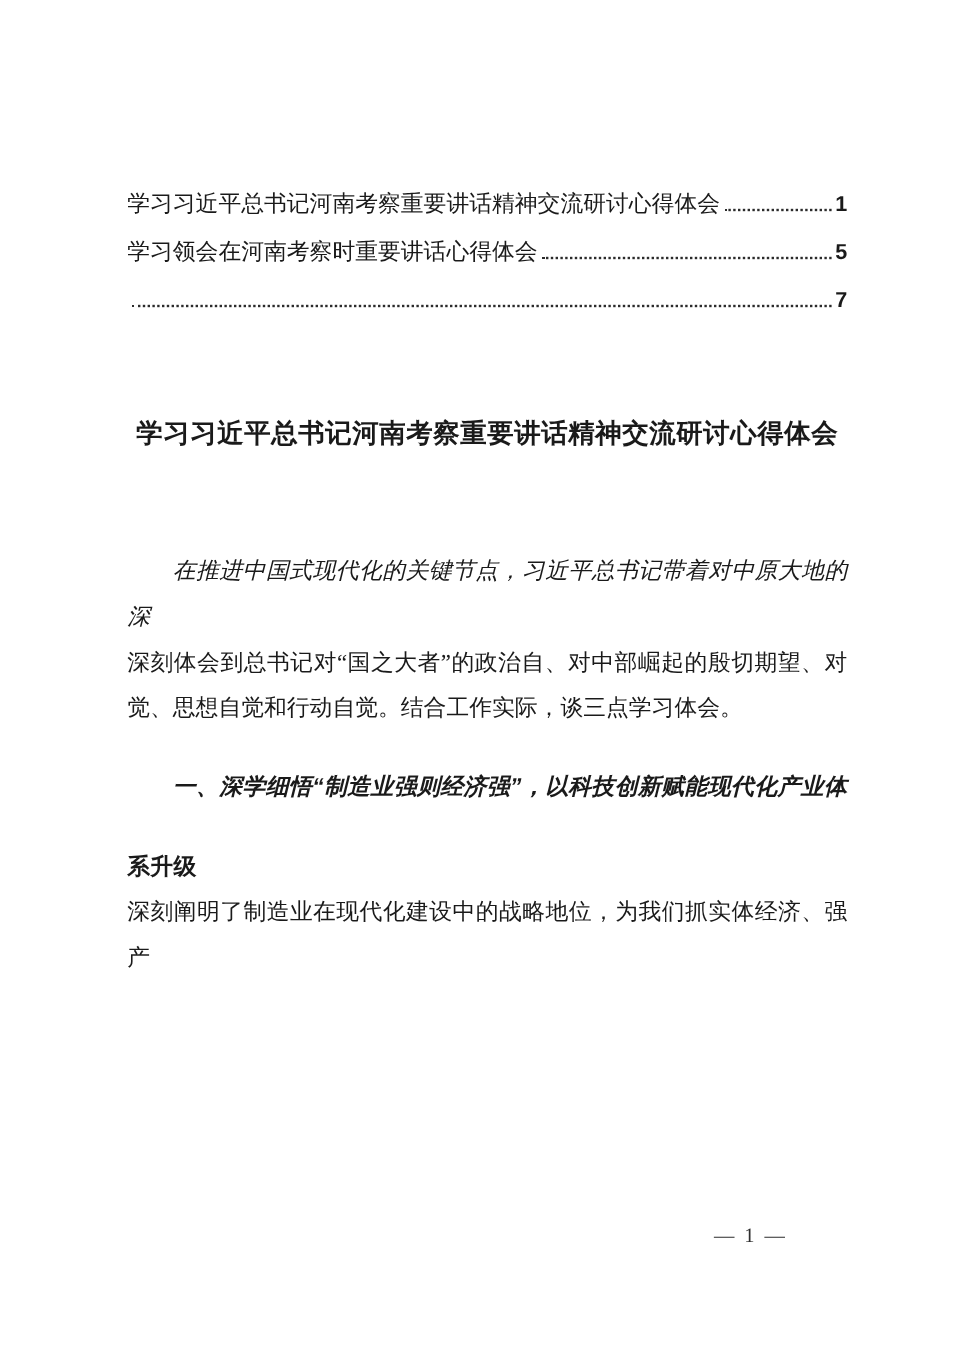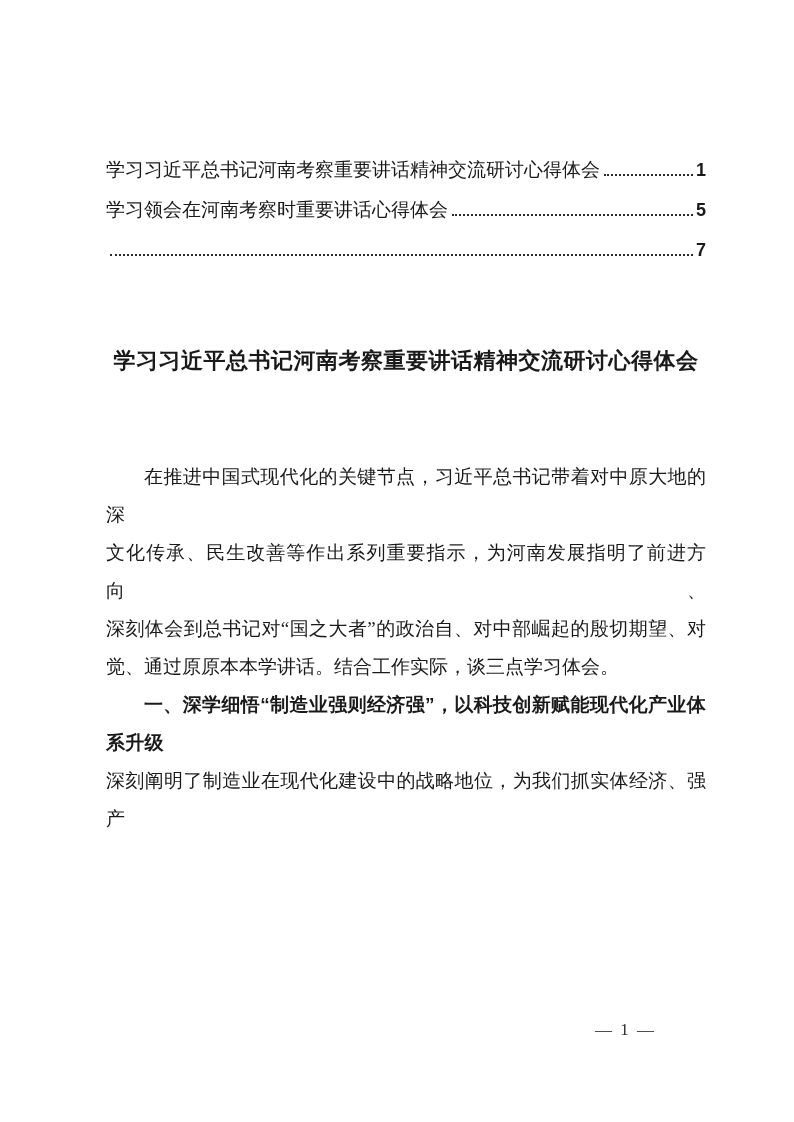--- a/index.html
+++ b/index.html
@@ -60,25 +60,26 @@
     line-height: 38px;
   }
   .line {
     text-align: left;
     white-space: normal;
   }
   .line.justify {
     text-align: justify;
     text-align-last: justify;
   }
-  .line.indent { text-indent: 2em; }
+  .line.indent { text-indent: 2em; font-style: italic; }
   .line.bold {
     font-family: "Liberation Sans", sans-serif;
     font-weight: 700;
     letter-spacing: 0.3px;
+    margin-top: 28px;
   }
   
   .footer {
     position: absolute;
     top: 1020px; left: 106px; width: 600px;
     text-align: right;
     padding-right: 50px;
     box-sizing: border-box;
     font-size: 17px;
     color: #2e2e2e;
@@ -104,23 +105,22 @@
       <div class="toc-item">
         <span class="toc-leader"></span>
         <span class="toc-page">7</span>
       </div>
   </div>
 
   <div class="article-title">学习习近平总书记河南考察重要讲话精神交流研讨心得体会</div>
 
   <div class="body-text">
     <div class="line indent justify">在推进中国式现代化的关键节点，习近平总书记带着对中原大地的深</div>
-      <div class="line justify">文化传承、民生改善等作出系列重要指示，为河南发展指明了前进方向、</div>
       <div class="line justify">深刻体会到总书记对“国之大者”的政治自、对中部崛起的殷切期望、对</div>
-      <div class="line">觉、通过原原本本学讲话。结合工作实际，谈三点学习体会。</div>
+      <div class="line">觉、思想自觉和行动自觉。结合工作实际，谈三点学习体会。</div>
       <div class="line indent justify bold">一、深学细悟“制造业强则经济强”，以科技创新赋能现代化产业体</div>
       <div class="line bold">系升级</div>
       <div class="line justify">深刻阐明了制造业在现代化建设中的战略地位，为我们抓实体经济、强产</div>
   </div>
 
   <div class="footer">— 1 —</div>
 
 </div>
 
 </body></html>

